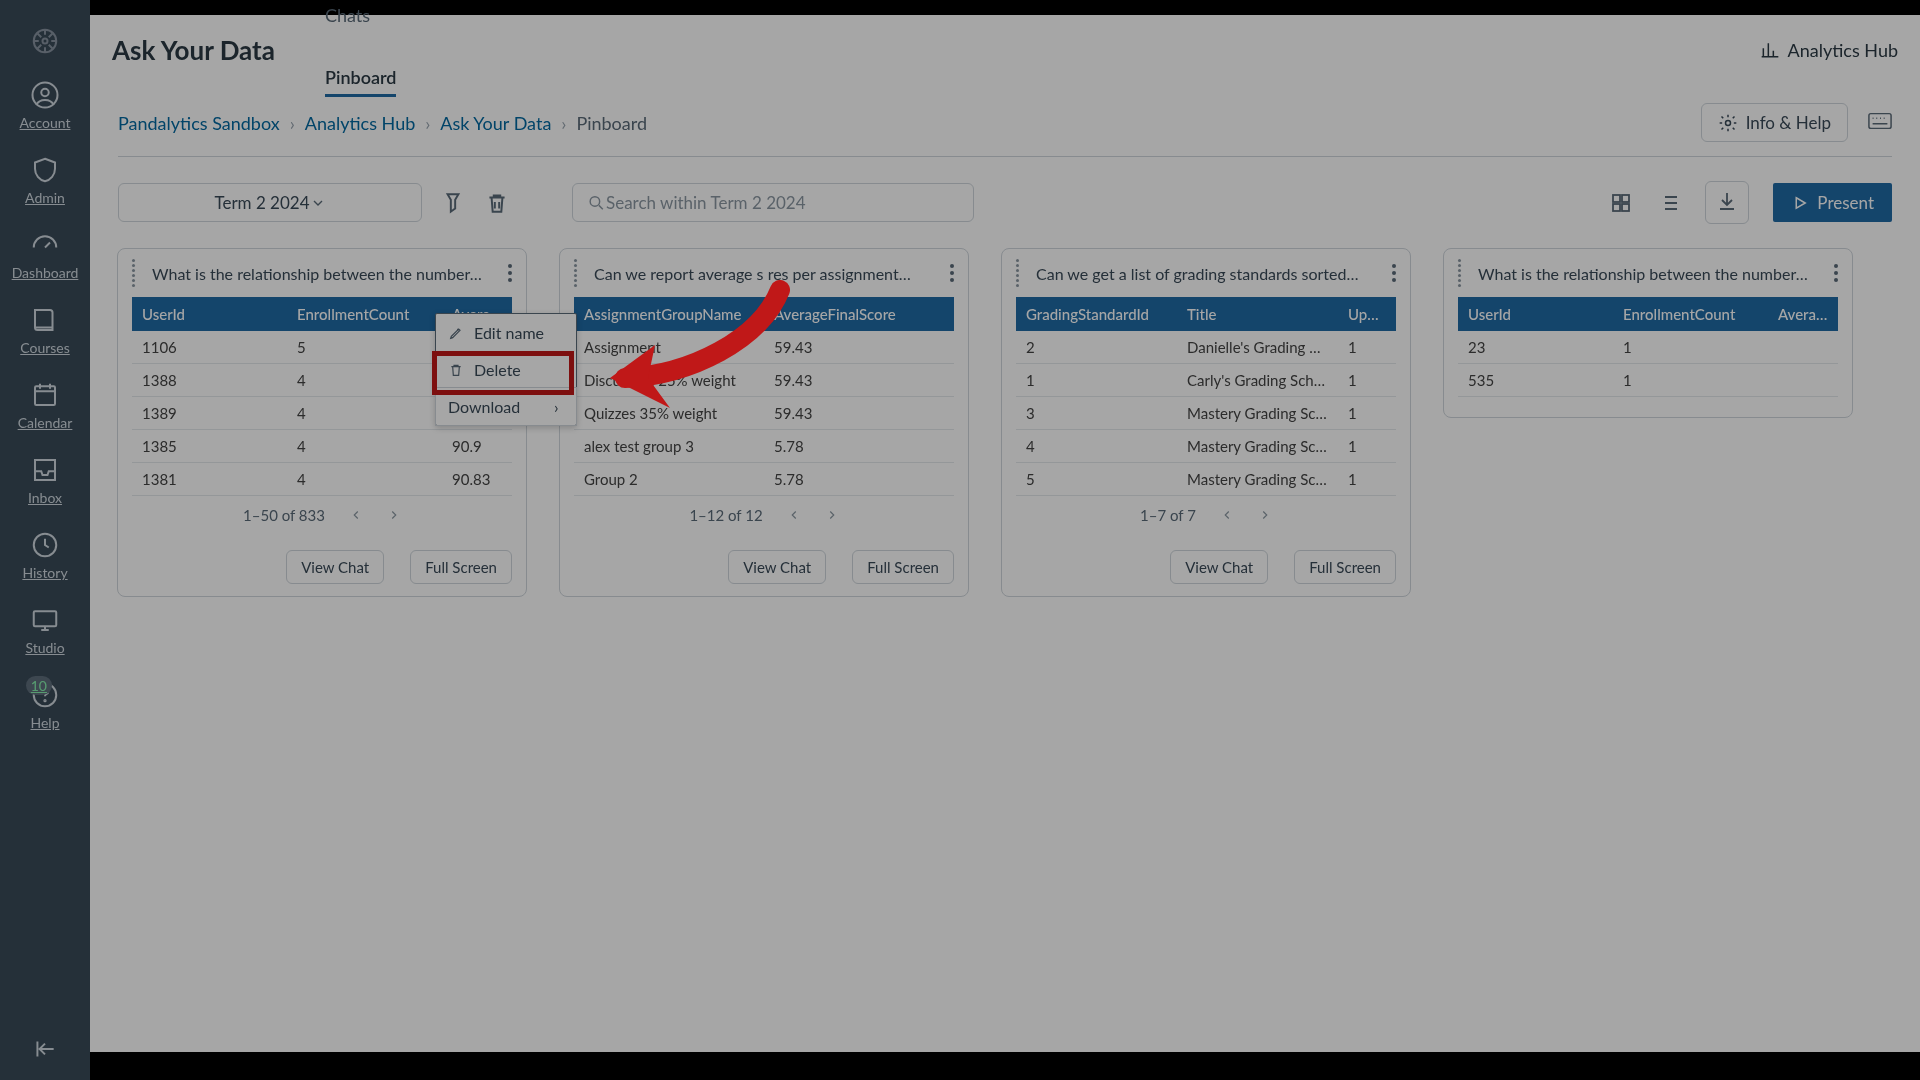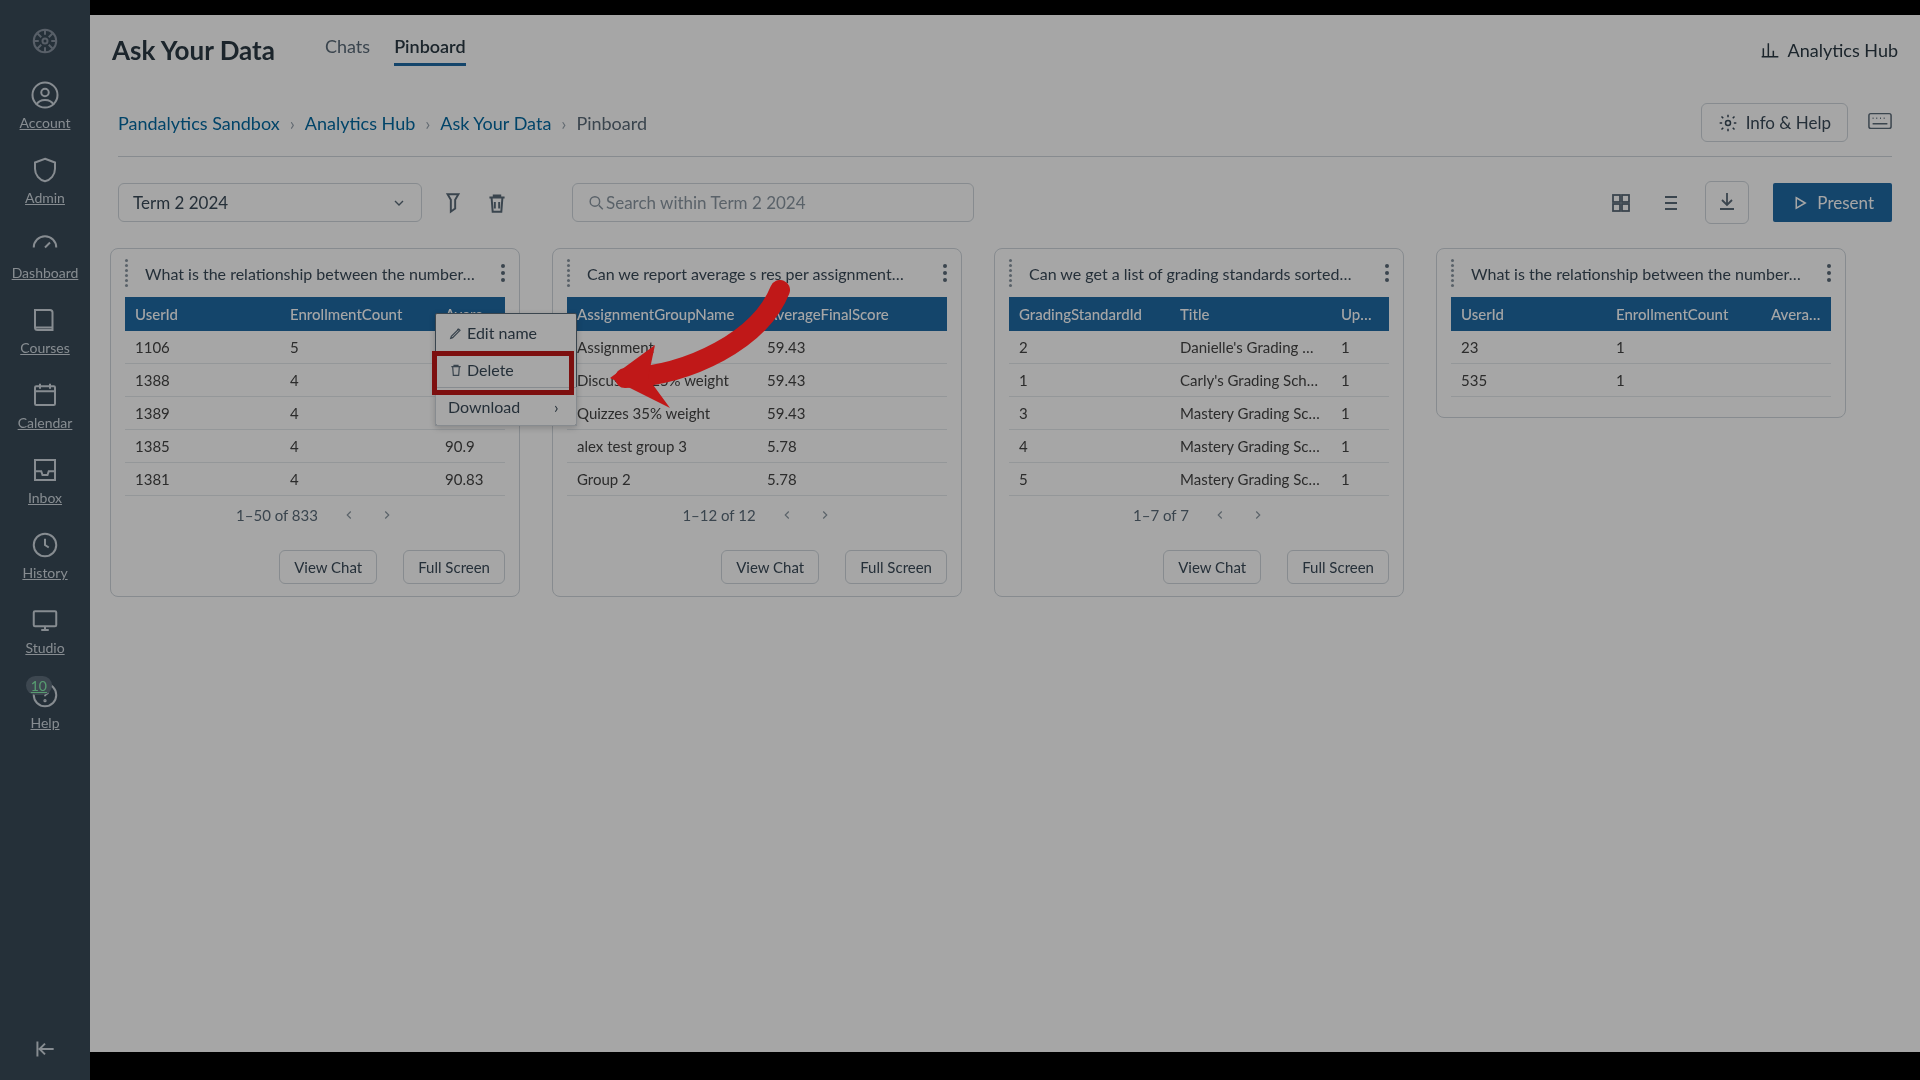--- a/index.html
+++ b/index.html
@@ -14,77 +14,77 @@
 .rail .logo { stroke: #8793a0; }
 .badge { position: absolute; top: -4px; right: 8px; background: #5e6e7c; color: #86efac; font-size: 11px; border-radius: 10px; padding: 1px 5px; }
 .rail-bottom { position: absolute; bottom: 18px; left: 0; right: 0; display: flex; justify-content: center; }
 
 
 .main { flex: 1; display: flex; flex-direction: column; border-top: 15px solid #000; border-bottom: 28px solid #000; }
 
 
 .header { height: 70px; display: flex; align-items: center; padding: 0 22px; }
 .app-title { font-size: 26px; font-weight: 700; color: #2b3a44; margin-right: 50px; }
-.tabs { display: flex; gap: 24px; }
+.tabs { display: flex; gap: 34px; flex-direction: column; }
 .tab { font-size: 18px; color: #5a6a78; padding-bottom: 6px; cursor: pointer; }
 .tab.active { color: #2b3a44; font-weight: 600; border-bottom: 3px solid #1f6aa5; }
 .header-spacer { flex: 1; }
 .analytics-hub { display: flex; align-items: center; gap: 8px; font-size: 18px; color: #2b3a44; }
 .analytics-hub svg { width: 20px; height: 20px; stroke: #2b3a44; fill: none; stroke-width: 1.8; }
 
 
 .bar { display: flex; align-items: center; padding: 18px 28px 14px 28px; }
 .crumbs { display: flex; gap: 10px; align-items: center; font-size: 18px; }
 .crumb-link { color: #0369a1; cursor: pointer; }
 .crumb-sep { color: #9aa5b0; }
 .crumb-cur { color: #5a6a78; }
 .bar-spacer { flex: 1; }
 .info-btn { display: flex; align-items: center; gap: 8px; border: 1px solid #cfd6dc; border-radius: 6px; padding: 8px 16px; font-size: 17px; color: #3a4a58; cursor: pointer; margin-right: 20px; }
 .info-btn svg { width: 20px; height: 20px; stroke: #3a4a58; fill: none; stroke-width: 1.8; }
 .kbd svg { width: 24px; height: 18px; stroke: #5a6a78; fill: none; stroke-width: 1.6; }
 .divider { height: 1px; background: #cfd6dc; margin: 0 28px 24px 28px; }
 
 
 .toolbar { display: flex; align-items: center; padding: 0 28px 24px 28px; gap: 18px; }
-.term-dd { display: flex; justify-content: space-between; align-items: center; width: 304px; border: 1px solid #cfd6dc; border-radius: 6px; padding: 8px 14px; font-size: 17px; color: #3a4a58; cursor: pointer; }
+.term-dd { display: flex; justify-content: center; align-items: center; width: 304px; border: 1px solid #cfd6dc; border-radius: 6px; padding: 8px 14px; font-size: 17px; color: #3a4a58; cursor: pointer; }
 .icon-btn { width: 26px; height: 26px; stroke: #5a6a78; fill: none; stroke-width: 1.8; cursor: pointer; }
 .search { flex: 0 0 402px; display: flex; align-items: center; gap: 0; border: 1px solid #cfd6dc; border-radius: 6px; padding: 8px 14px; margin-left: 44px; }
 .search input { border: none; outline: none; font-size: 17px; width: 100%; color: #3a4a58; background: transparent; }
 .search input::placeholder { color: #8b97a2; }
 .search svg { width: 20px; height: 20px; stroke: #8b97a2; fill: none; stroke-width: 1.8; }
 .toolbar-spacer { flex: 1; }
 .view-icons { display: flex; align-items: center; gap: 24px; }
 .view-icons svg { width: 24px; height: 24px; stroke: #5a6a78; fill: none; stroke-width: 1.8; cursor: pointer; }
 .dl-box { border: 1px solid #cfd6dc; border-radius: 6px; padding: 7px 9px; }
 .present-btn { display: flex; align-items: center; gap: 8px; background: #1f6aa5; color: #fff; border-radius: 2px; padding: 9px 18px; font-size: 17px; cursor: pointer; }
 .present-btn svg { width: 18px; height: 18px; stroke: #fff; fill: none; stroke-width: 2; }
 
 
-.grid { display: flex; flex-wrap: wrap; gap: 32px; padding: 0 20px; }
+.grid { display: flex; flex-wrap: wrap; gap: 32px; padding: 0 27px; }
 .card { width: 410px; border: 1px solid #cfd6dc; border-radius: 8px; display: flex; flex-direction: column; overflow: hidden; }
 .card-hdr { display: flex; align-items: center; padding: 10px 14px; gap: 10px; }
 .card-hdr .drag { width: 10px; display: flex; flex-direction: column; gap: 2px; }
 .card-hdr .drag span { width: 3px; height: 3px; background: #8b97a2; border-radius: 50%; }
 .card-title { flex: 1; font-size: 16px; color: #3a4a58; white-space: nowrap; overflow: hidden; text-overflow: ellipsis; }
 .card-menu { width: 4px; display: flex; flex-direction: column; gap: 3px; cursor: pointer; }
 .card-menu span { width: 4px; height: 4px; background: #5a6a78; border-radius: 50%; }
 
 .tbl { width: calc(100% - 28px); margin: 0 14px; border-collapse: collapse; table-layout: fixed; }
 .tbl thead th { background: #1f6aa5; color: #fff; font-weight: 500; text-align: left; padding: 8px 10px; font-size: 15px; white-space: nowrap; overflow: hidden; text-overflow: ellipsis; }
 .tbl tbody td { padding: 7px 10px; font-size: 15px; color: #444; border-bottom: 1px solid #e4e8ec; white-space: nowrap; overflow: hidden; text-overflow: ellipsis; }
 
 .pager { display: flex; justify-content: center; align-items: center; gap: 24px; padding: 10px 0 14px 0; color: #5a6a78; font-size: 15px; }
 .pager svg { width: 14px; height: 14px; stroke: #8b97a2; fill: none; stroke-width: 2; cursor: pointer; }
 
 .card-footer { display: flex; justify-content: flex-end; gap: 26px; padding: 12px 14px; }
 .card-footer .btn { border: 1px solid #cfd6dc; border-radius: 6px; padding: 7px 14px; font-size: 15px; color: #3a4a58; cursor: pointer; }
 
 
 .ctx-menu { position: absolute; left: 435px; top: 313px; width: 142px; background: #fff; border: 1px solid #5a6a78; border-radius: 2px; box-shadow: 0 2px 6px rgba(0,0,0,.2); z-index: 20; }
-.ctx-item { display: flex; align-items: center; gap: 3px; padding: 9px 12px; font-size: 16px; color: #3a4a58; cursor: pointer; }
+.ctx-item { display: flex; align-items: center; gap: 10px; padding: 9px 12px; font-size: 16px; color: #3a4a58; cursor: pointer; }
 .ctx-item svg { width: 16px; height: 16px; stroke: #5a6a78; fill: none; stroke-width: 1.8; }
 .ctx-item.hover { outline: 1px solid #cfd6dc; }
 .ctx-item .chev { margin-left: auto; width: 10px; }
 .ctx-highlight { position: absolute; left: 432px; top: 351px; width: 142px; height: 44px; border: 5px solid #c01818; z-index: 30; pointer-events: none; }
 
 
 .dim { position: fixed; inset: 0; background: rgba(0,0,0,.35); z-index: 50; pointer-events: none; }
 .arrow-wrap { position: absolute; left: 570px; top: 280px; z-index: 60; pointer-events: none; }
 </style>
 </head>

